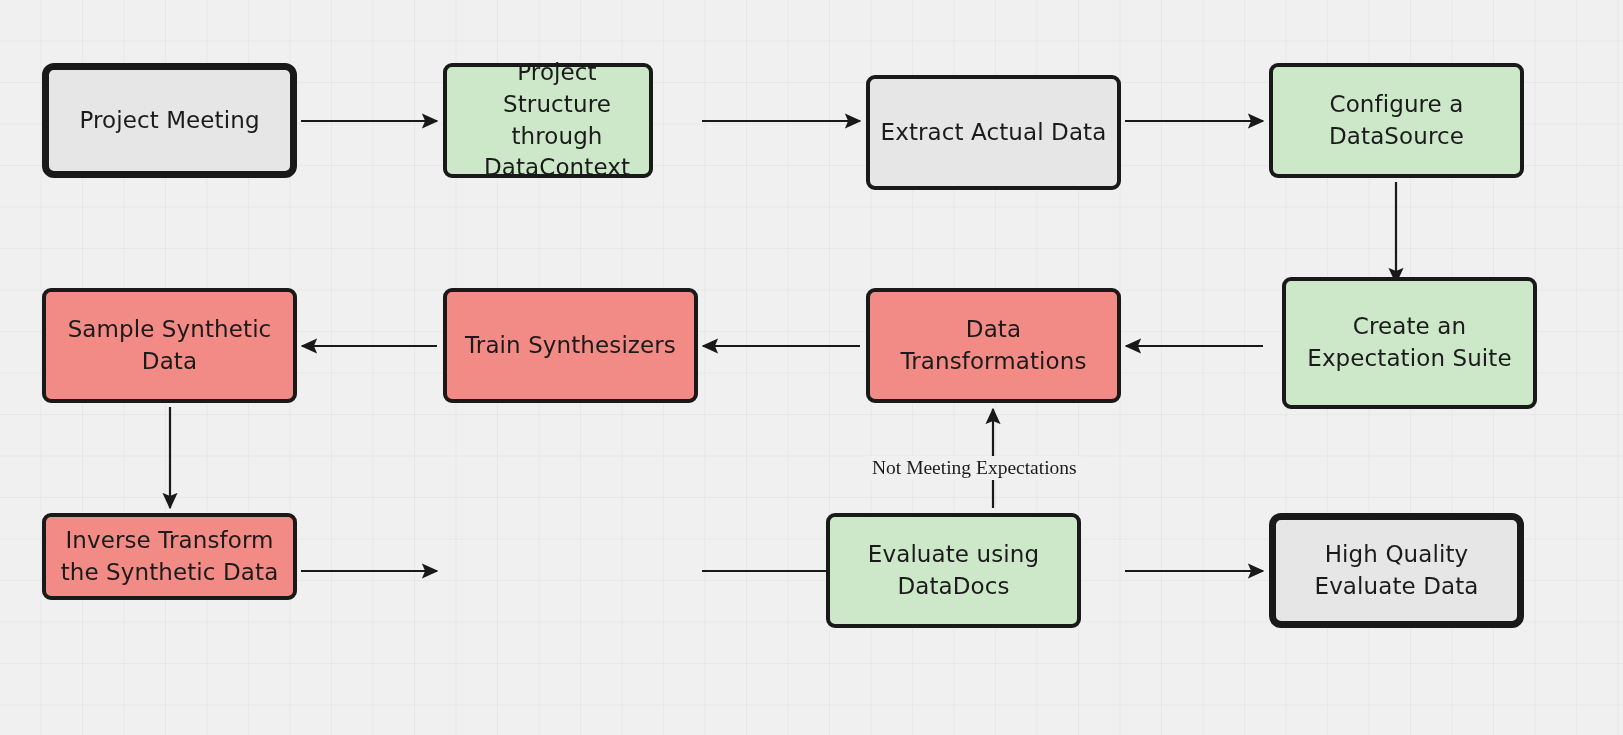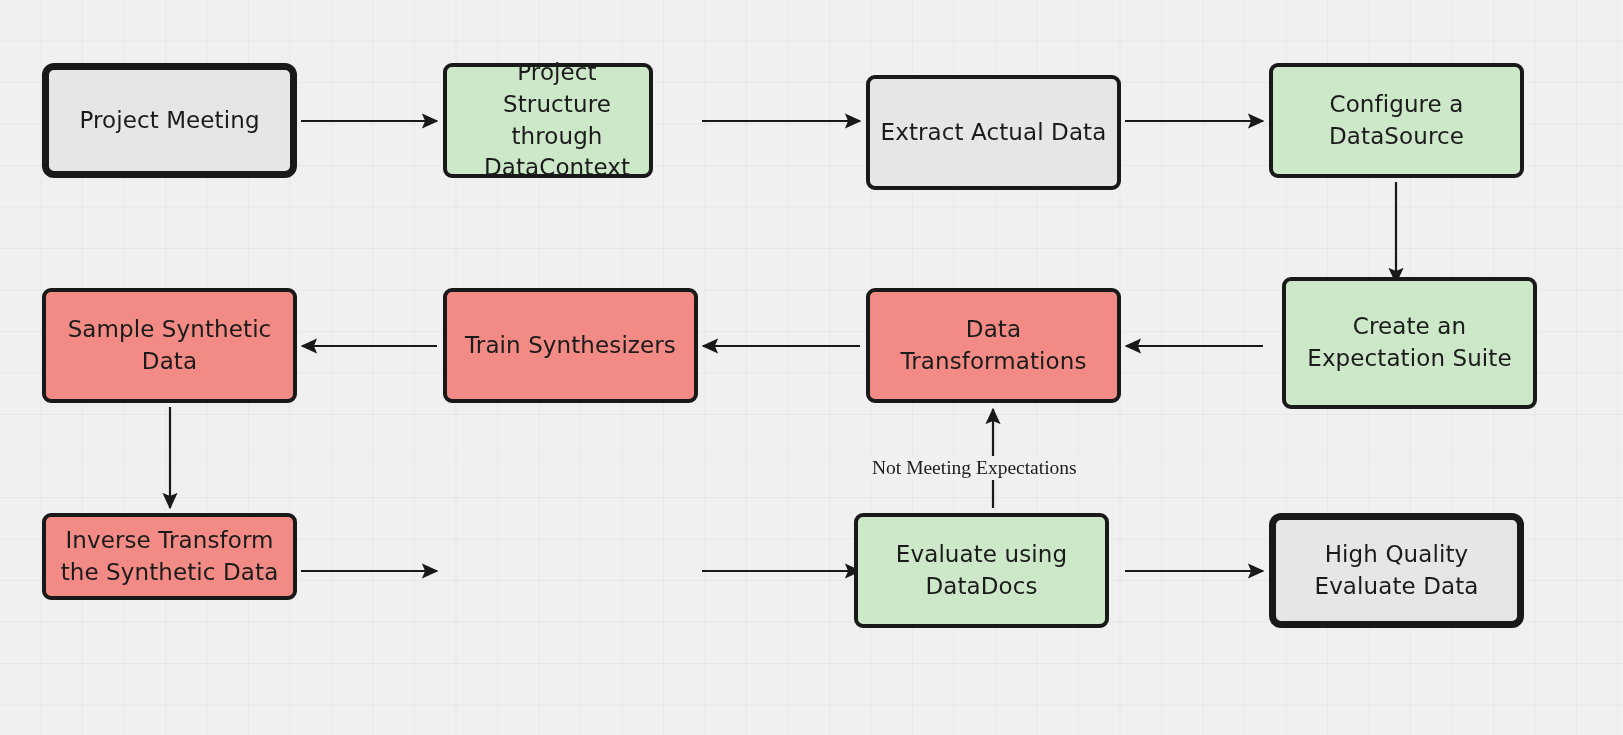--- a/index.html
+++ b/index.html
@@ -130,21 +130,21 @@
 
   <div class="node red" style="left:42px; top:288px; width:255px; height:115px;">
     <span>Sample Synthetic Data</span>
   </div>
 
   <div class="node red" style="left:42px; top:513px; width:255px; height:87px;">
     <span>Inverse Transform the Synthetic Data</span>
   </div>
 
 
-  <div class="node green" style="left:854px; top:513px; width:255px; height:115px;">
+  <div class="node green" style="left:826px; top:513px; width:255px; height:115px;">
     <span>Evaluate using DataDocs</span>
   </div>
 
   <div class="node grey thick" style="left:1269px; top:513px; width:255px; height:115px;">
     <span>High Quality Evaluate Data</span>
   </div>
 
   <div class="edge-label" style="left:867px; top:456px;">Not Meeting Expectations</div>
 
 </div>

